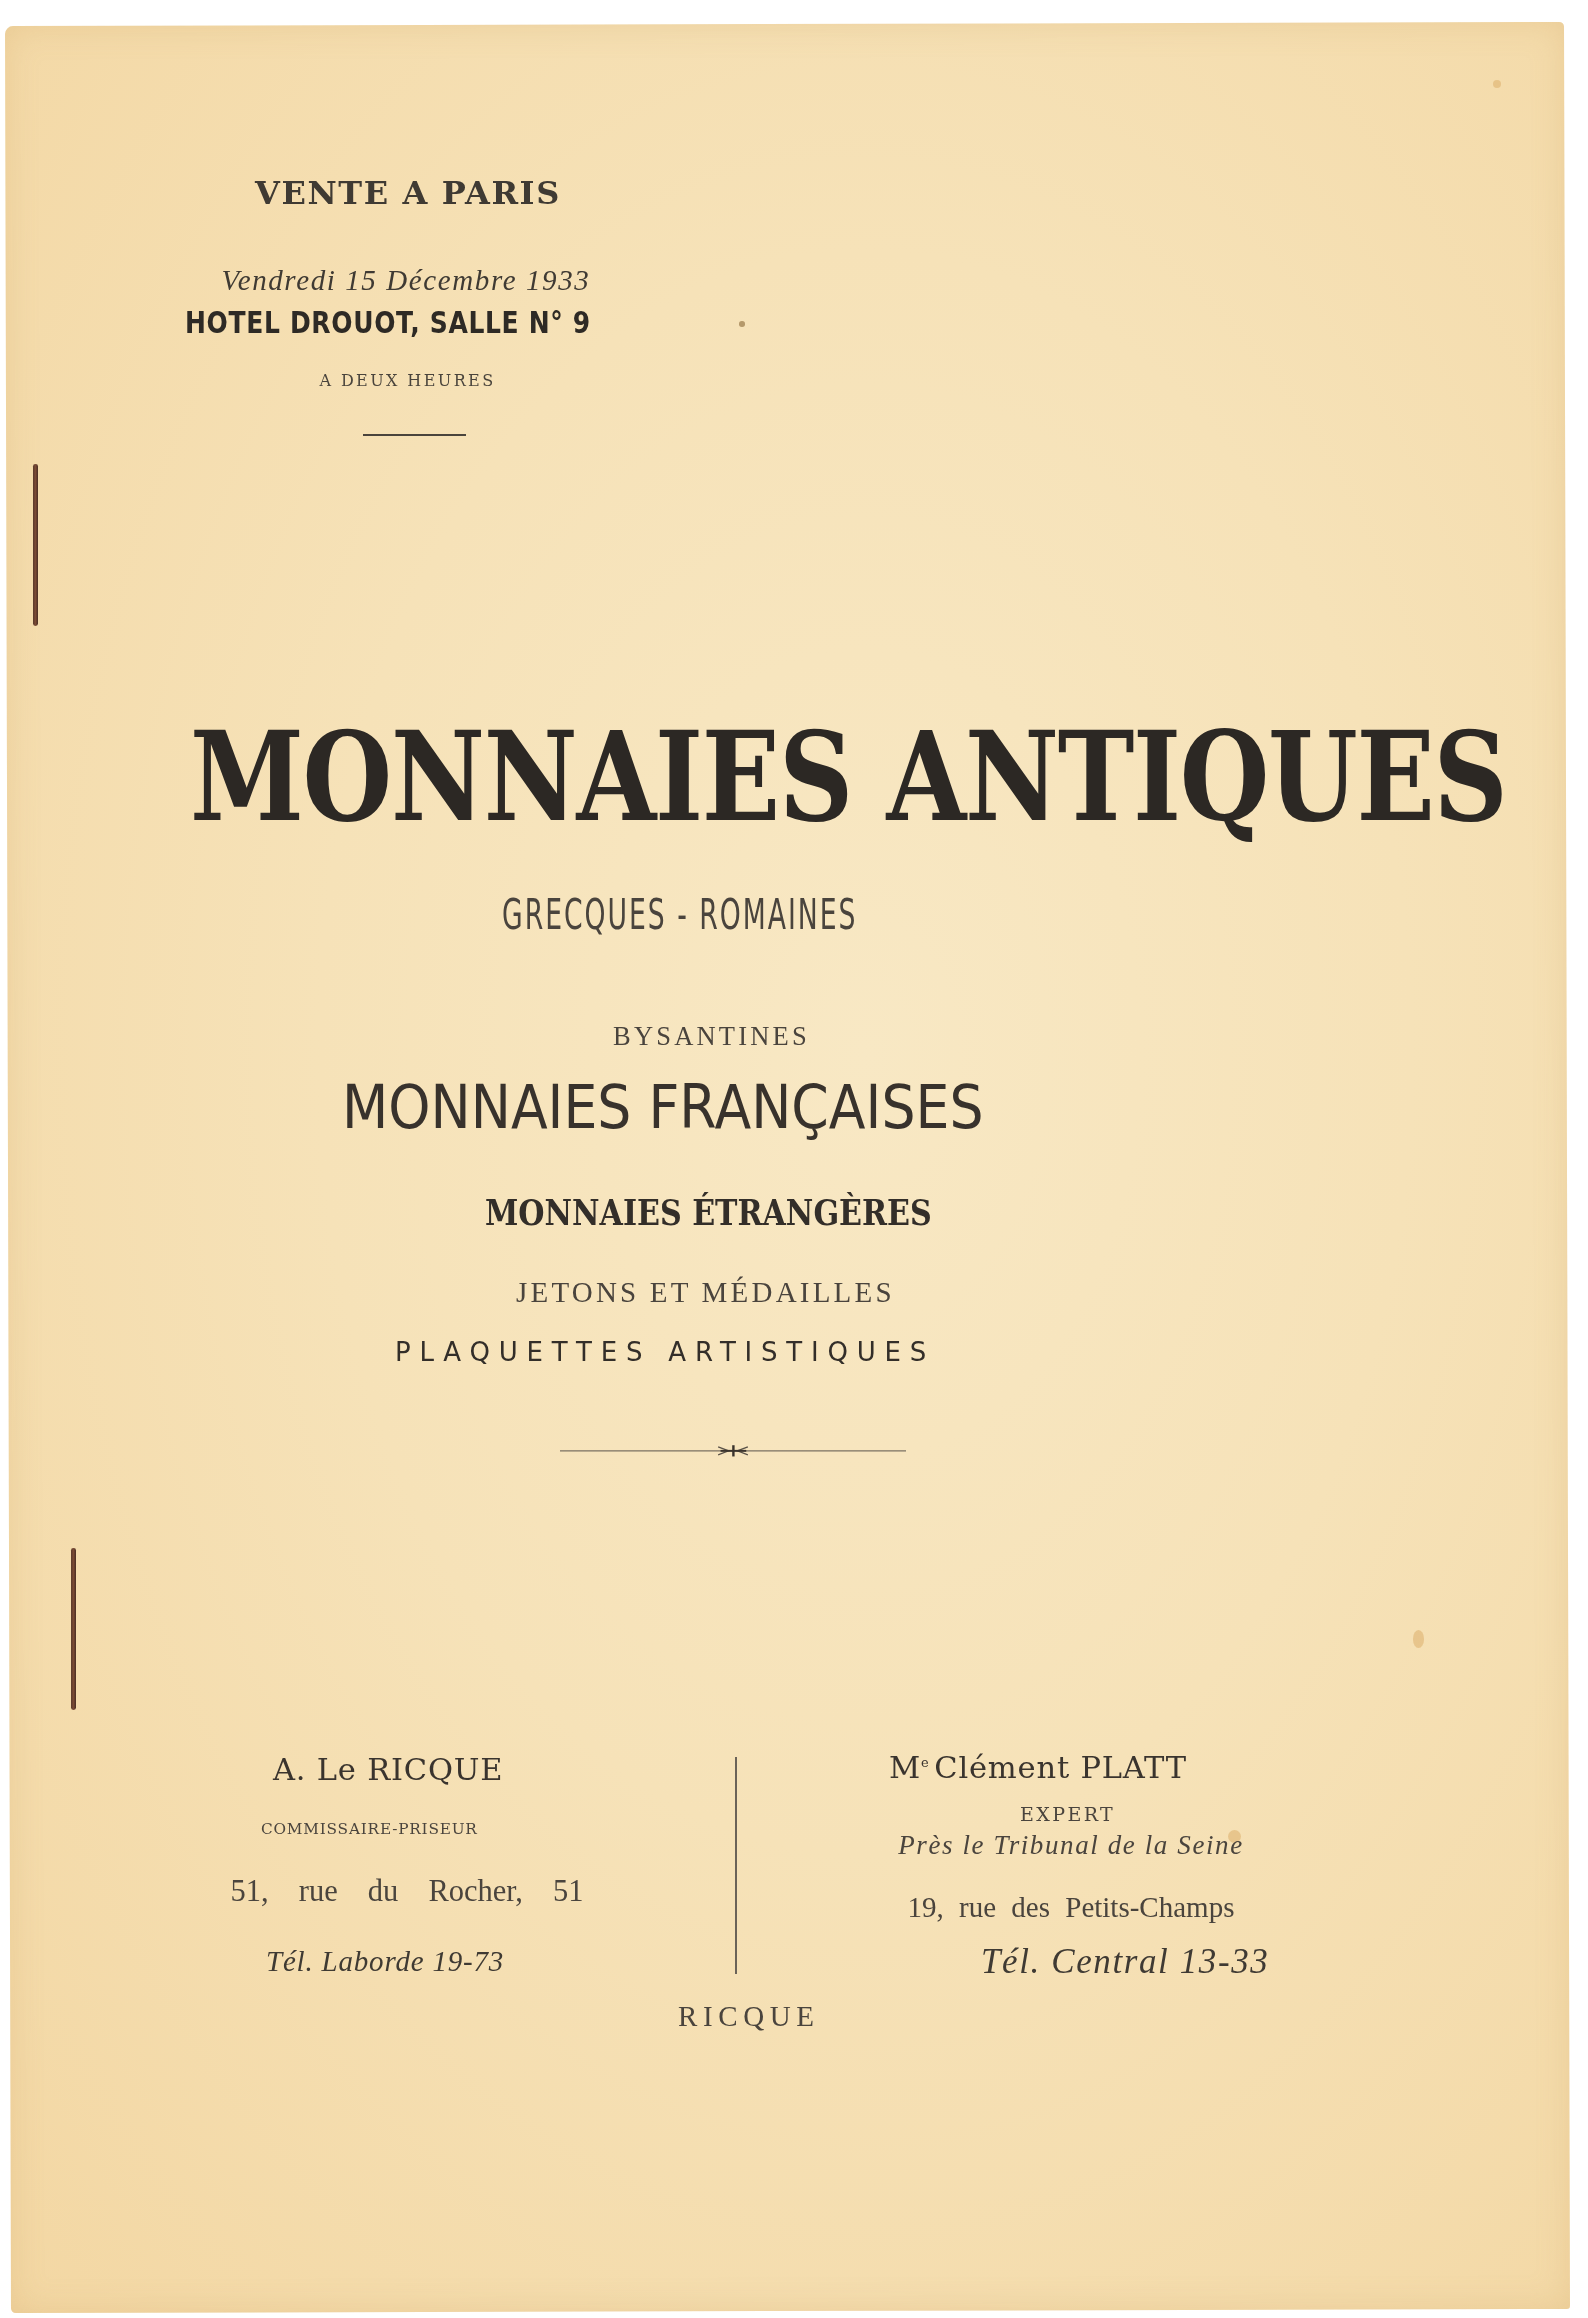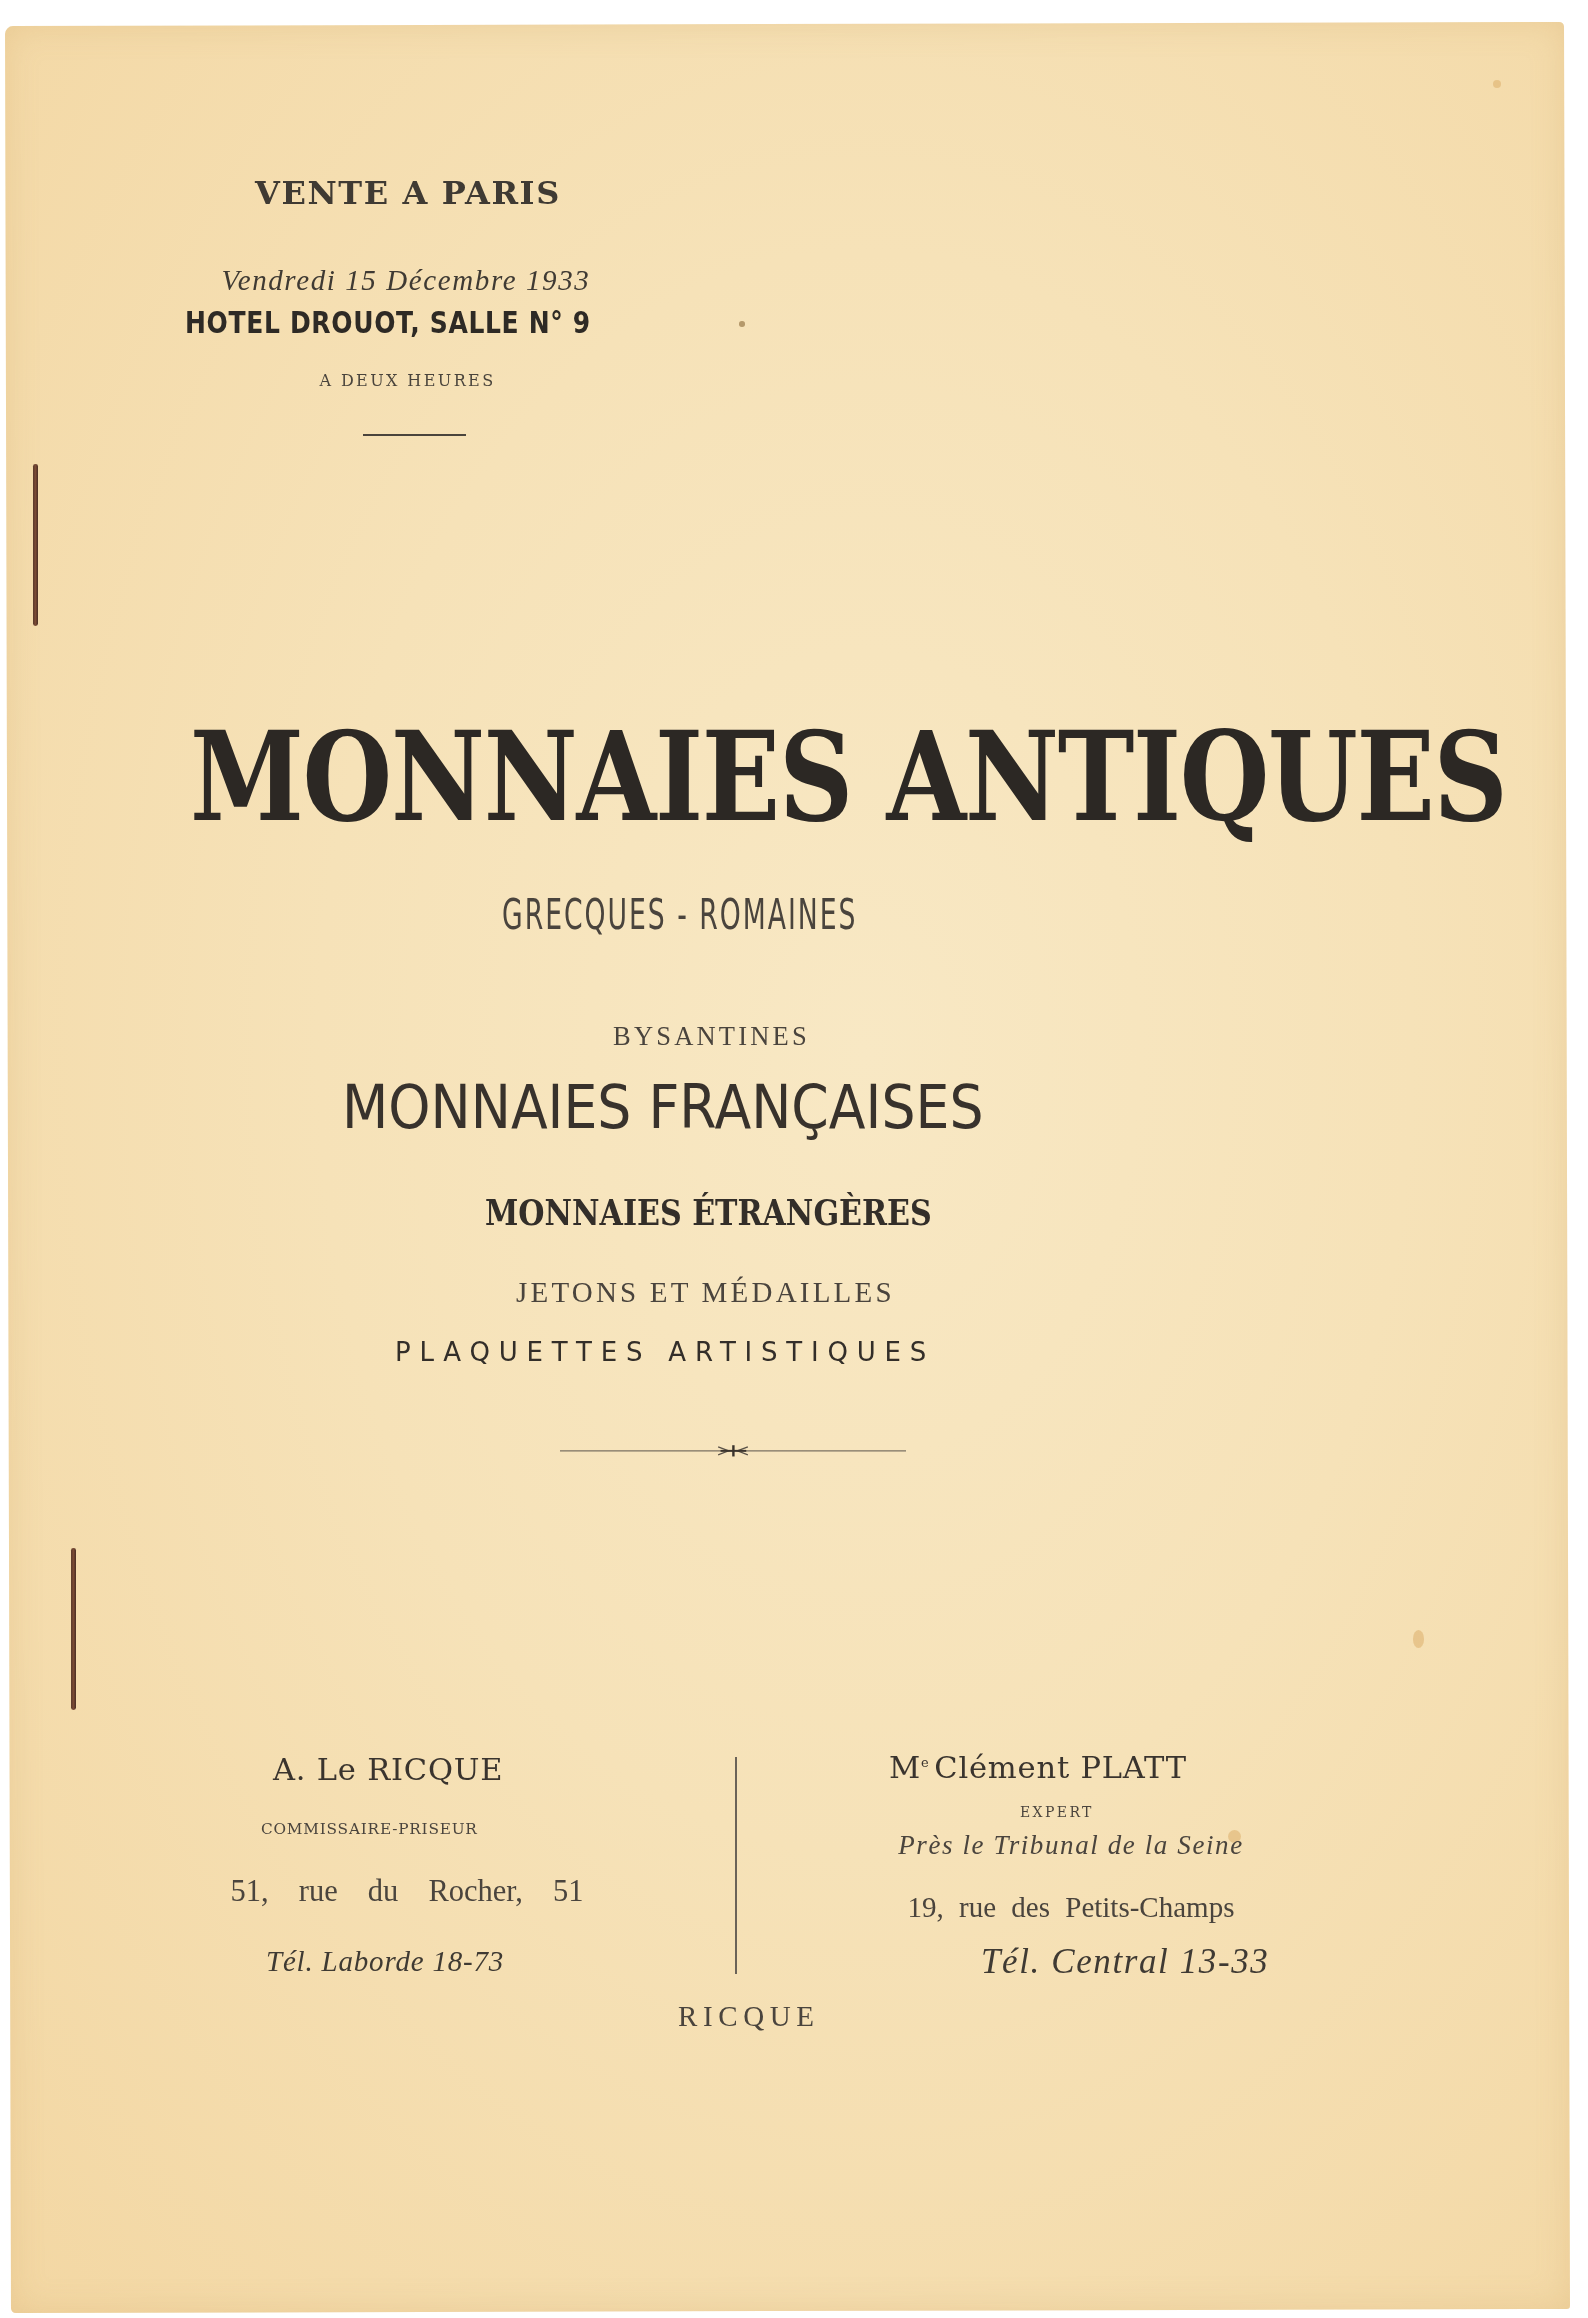--- a/index.html
+++ b/index.html
@@ -148,21 +148,21 @@
   .platt {
     left: 889px; top: 1753px;
     font-family: "DejaVu Serif", serif; font-size: 30.5px; letter-spacing: 0.8px;
     color: #3a342e;
   }
   .platt sup {
     font-size: 13px; vertical-align: 11.2px; margin-right: 4.8px;
   }
   .expert {
     left: 1020px; top: 1805px;
-    font-family: "DejaVu Serif", serif; font-size: 14px; letter-spacing: 2.4px;
+    font-family: "DejaVu Serif", serif; font-size: 19px; letter-spacing: 2.4px;
     color: #4a443d;
   }
   .tribunal {
     left: 853px; top: 1832px; width: 436px;
     font-style: italic; font-size: 27px; letter-spacing: 1.6px;
     color: #4a443d;
   }
   .petits {
     left: 853px; top: 1893px; width: 436px;
     font-size: 29px; word-spacing: 8px;
@@ -225,21 +225,21 @@
   <line x1="0" y1="11" x2="431" y2="11" stroke="#7a7062" stroke-width="1.6"></line>
   <path d="M197 6 L210 11 L197 16" fill="none" stroke="#5a5248" stroke-width="1.6"></path>
   <path d="M234 6 L221 11 L234 16" fill="none" stroke="#5a5248" stroke-width="1.6"></path>
   <line x1="216" y1="4" x2="216" y2="18" stroke="#3a332c" stroke-width="3"></line>
   <line x1="200" y1="11" x2="232" y2="11" stroke="#3a332c" stroke-width="2.4"></line>
 </svg>
 
 <div class="abs lericque">A. Le RICQUE</div>
 <div class="abs commissaire">COMMISSAIRE-PRISEUR</div>
 <div class="abs rocher center">51, rue du Rocher, 51</div>
-<div class="abs laborde">Tél. Laborde 18-73</div>
+<div class="abs laborde">Tél. Laborde 19-73</div>
 
 <div class="abs divider"></div>
 
 <div class="abs platt">
   <span>M</span><sup>e</sup><span>Clément PLATT</span>
 </div>
 <div class="abs expert">EXPERT</div>
 <div class="abs tribunal center">Près le Tribunal de la Seine</div>
 <div class="abs petits center">19, rue des Petits-Champs</div>
 <div class="abs central">Tél. Central 13-33</div>

